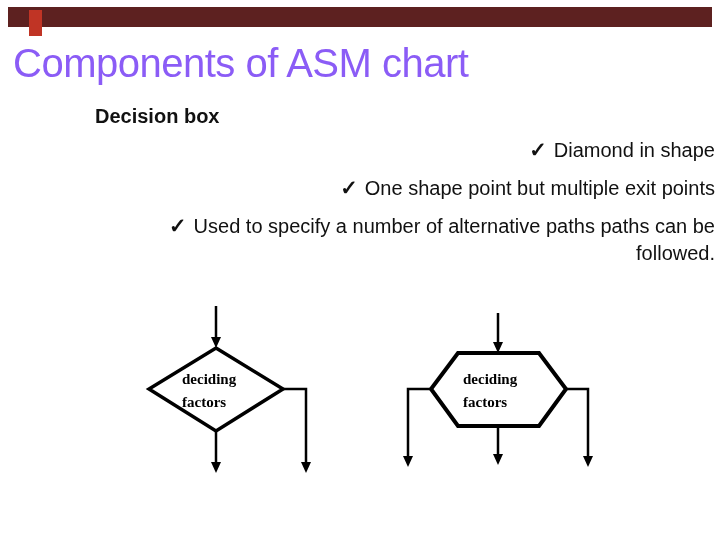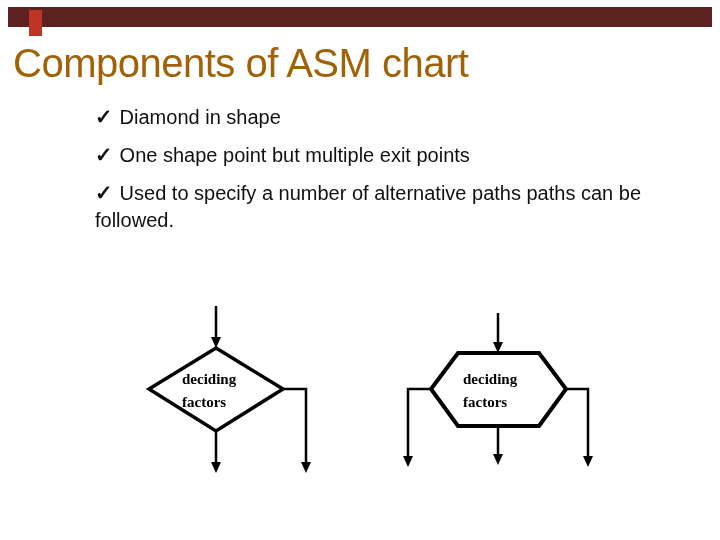--- a/index.html
+++ b/index.html
@@ -14,31 +14,31 @@
     background:#5d2120;
   }
   .top-accent{
     position:absolute;left:29px;top:10px;width:13px;height:26px;
     background:#c03425;
   }
   
   .slide-title{
     position:absolute;left:13px;top:40px;width:690px;
     font-size:40px;line-height:46px;font-weight:400;
-    letter-spacing:-0.5px;color:#a16207;white-space:nowrap;
+    letter-spacing:-0.5px;color:#8b5cf6;white-space:nowrap;
   }
   
   .body-block{
     position:absolute;left:95px;top:103px;width:620px;color:#111111;
   }
   .body-heading{
     font-size:20px;font-weight:700;line-height:26px;margin:0 0 7px 0;
   }
   .bullet{
-    font-size:20px;line-height:27px;margin:0 0 10px 0;font-weight:400;
+    font-size:20px;line-height:27px;margin:0 0 10px 0;font-weight:400;text-align:right;
   }
   .check{
     font-weight:700;font-size:21px;margin-right:7px;
   }
   
   .diagram-layer{
     position:absolute;left:0;top:0;width:720px;height:540px;
   }
   .shape-label{
     font-family:"Liberation Serif", serif;
@@ -47,20 +47,21 @@
 </style>
 </head>
 <body>
 
 <div class="top-bar"></div>
 <div class="top-accent"></div>
 
 <div class="slide-title">Components of ASM chart</div>
 
 <div class="body-block">
+  <p class="body-heading">Decision box</p>
   <p class="bullet"><span class="check">✓</span><span>Diamond in shape</span></p>
   <p class="bullet"><span class="check">✓</span><span>One shape point but multiple exit points</span></p>
   <p class="bullet"><span class="check">✓</span><span>Used to specify a number of alternative paths paths can be followed.</span></p>
 </div>
 
 <svg class="diagram-layer" viewBox="0 0 720 540" xmlns="http://www.w3.org/2000/svg">
 
   <g stroke="#000000" fill="none" stroke-width="2.5">
 
     <line x1="216" y1="306" x2="216" y2="339"></line>

